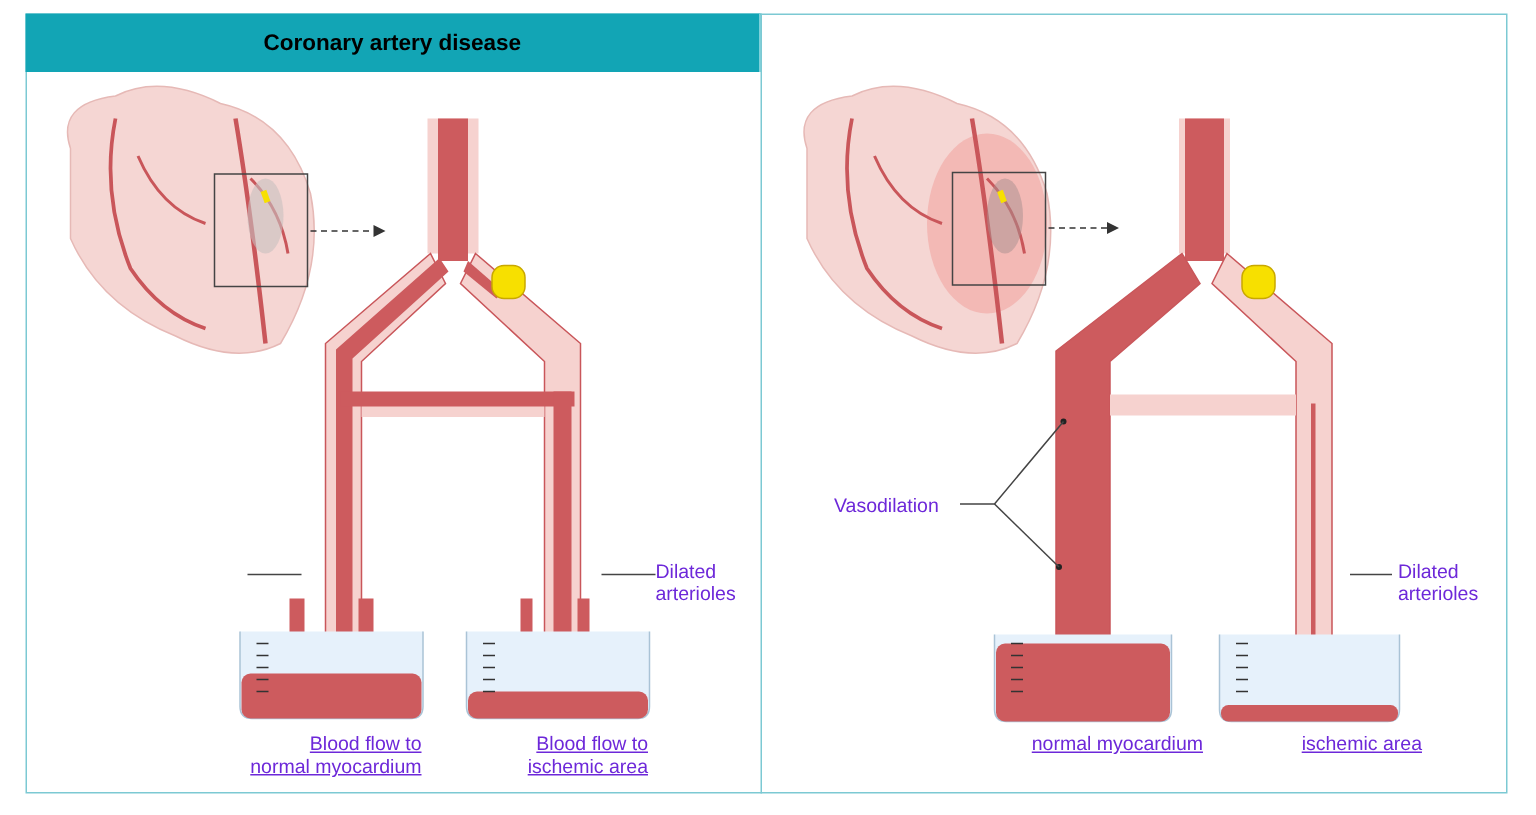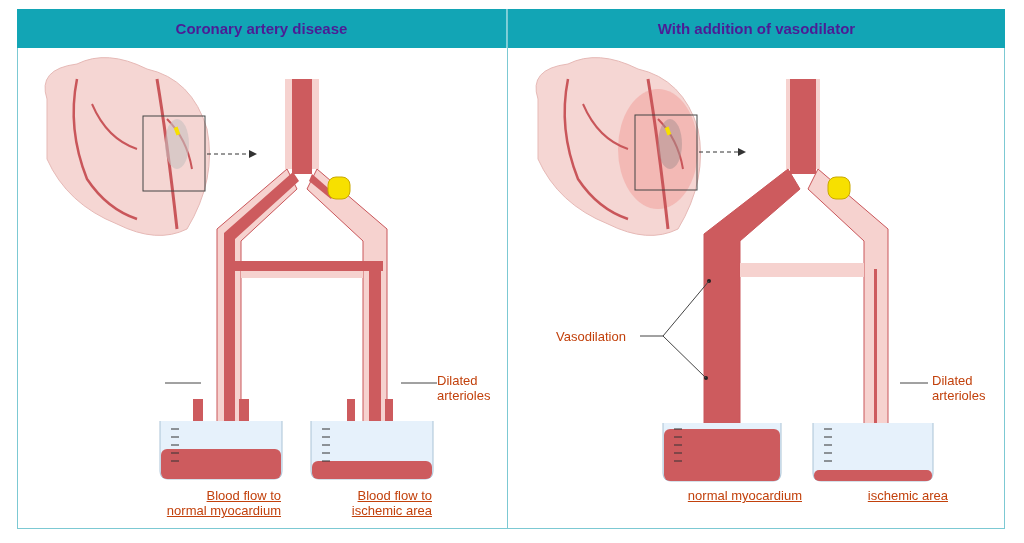--- a/index.html
+++ b/index.html
@@ -4,25 +4,25 @@
 <style>
   html, body { margin:0; padding:0; background:#ffffff; }
   body { width:1024px; height:543px; position:relative; overflow:hidden;
          font-family:"Liberation Sans", sans-serif; }
   .frame { position:absolute; left:17px; top:9px; width:988px; height:520px;
            border:1px solid #7cc9d3; box-sizing:border-box; }
   .panel { position:absolute; top:9px; height:520px; box-sizing:border-box; }
   .panel.left { left:17px; width:490px; }
   .panel.right { left:507px; width:498px; border-left:1px solid #7cc9d3; }
   .header { position:absolute; left:0; top:0; right:0; height:39px; background:#12a5b5;
-            color:#4c1d95; font-weight:bold; font-size:15px; display:flex;
+            color:#000000; font-weight:bold; font-size:15px; display:flex;
             align-items:center; justify-content:center; }
   .header.left-h { border-right:1px solid #7fd1da; }
   svg.art { position:absolute; left:0; top:0; }
-  .lbl { position:absolute; font-size:13px; color:#c2410c; line-height:15px; }
+  .lbl { position:absolute; font-size:13px; color:#6d28d9; line-height:15px; }
   .lbl.center { text-align:right;text-decoration:underline; }
 </style>
 </head>
 <body>
 
 <div class="frame"></div>
 
 <div class="panel left">
   <div class="header left-h">Coronary artery disease</div>
   <svg class="art" width="490" height="520">
@@ -90,21 +90,20 @@
     <div>Blood flow to</div>
     <div>normal myocardium</div>
   </div>
   <div class="lbl center" style="left:295px;top:479px;width:120px;">
     <div>Blood flow to</div>
     <div>ischemic area</div>
   </div>
 </div>
 
 <div class="panel right">
-  <div class="header">With addition of vasodilator</div>
   <svg class="art" width="498" height="520">
     <g>
       <path d="M30 90 Q20 60 60 55 Q90 40 130 60 Q175 70 190 120 Q200 170 170 220 Q140 235 100 215 Q50 195 30 150 Z" fill="#f5d6d3" stroke="#e6b9b6"></path>
       <ellipse cx="150" cy="140" rx="40" ry="60" fill="#f19c98" opacity="0.5"></ellipse>
       <path d="M60 70 Q50 120 70 170 Q90 200 120 210" stroke="#c9565a" stroke-width="2.5" fill="none"></path>
       <path d="M75 95 Q90 130 120 140" stroke="#c9565a" stroke-width="2" fill="none"></path>
       <path d="M140 70 Q150 130 160 220" stroke="#c9565a" stroke-width="3" fill="none"></path>
       <path d="M150 110 Q170 130 175 160" stroke="#c9565a" stroke-width="2" fill="none"></path>
       <ellipse cx="162" cy="135" rx="12" ry="25" fill="#a89090" opacity="0.5"></ellipse>
       <rect x="158" y="118" width="4" height="8" fill="#f7e000" transform="rotate(-20 160 122)"></rect>

